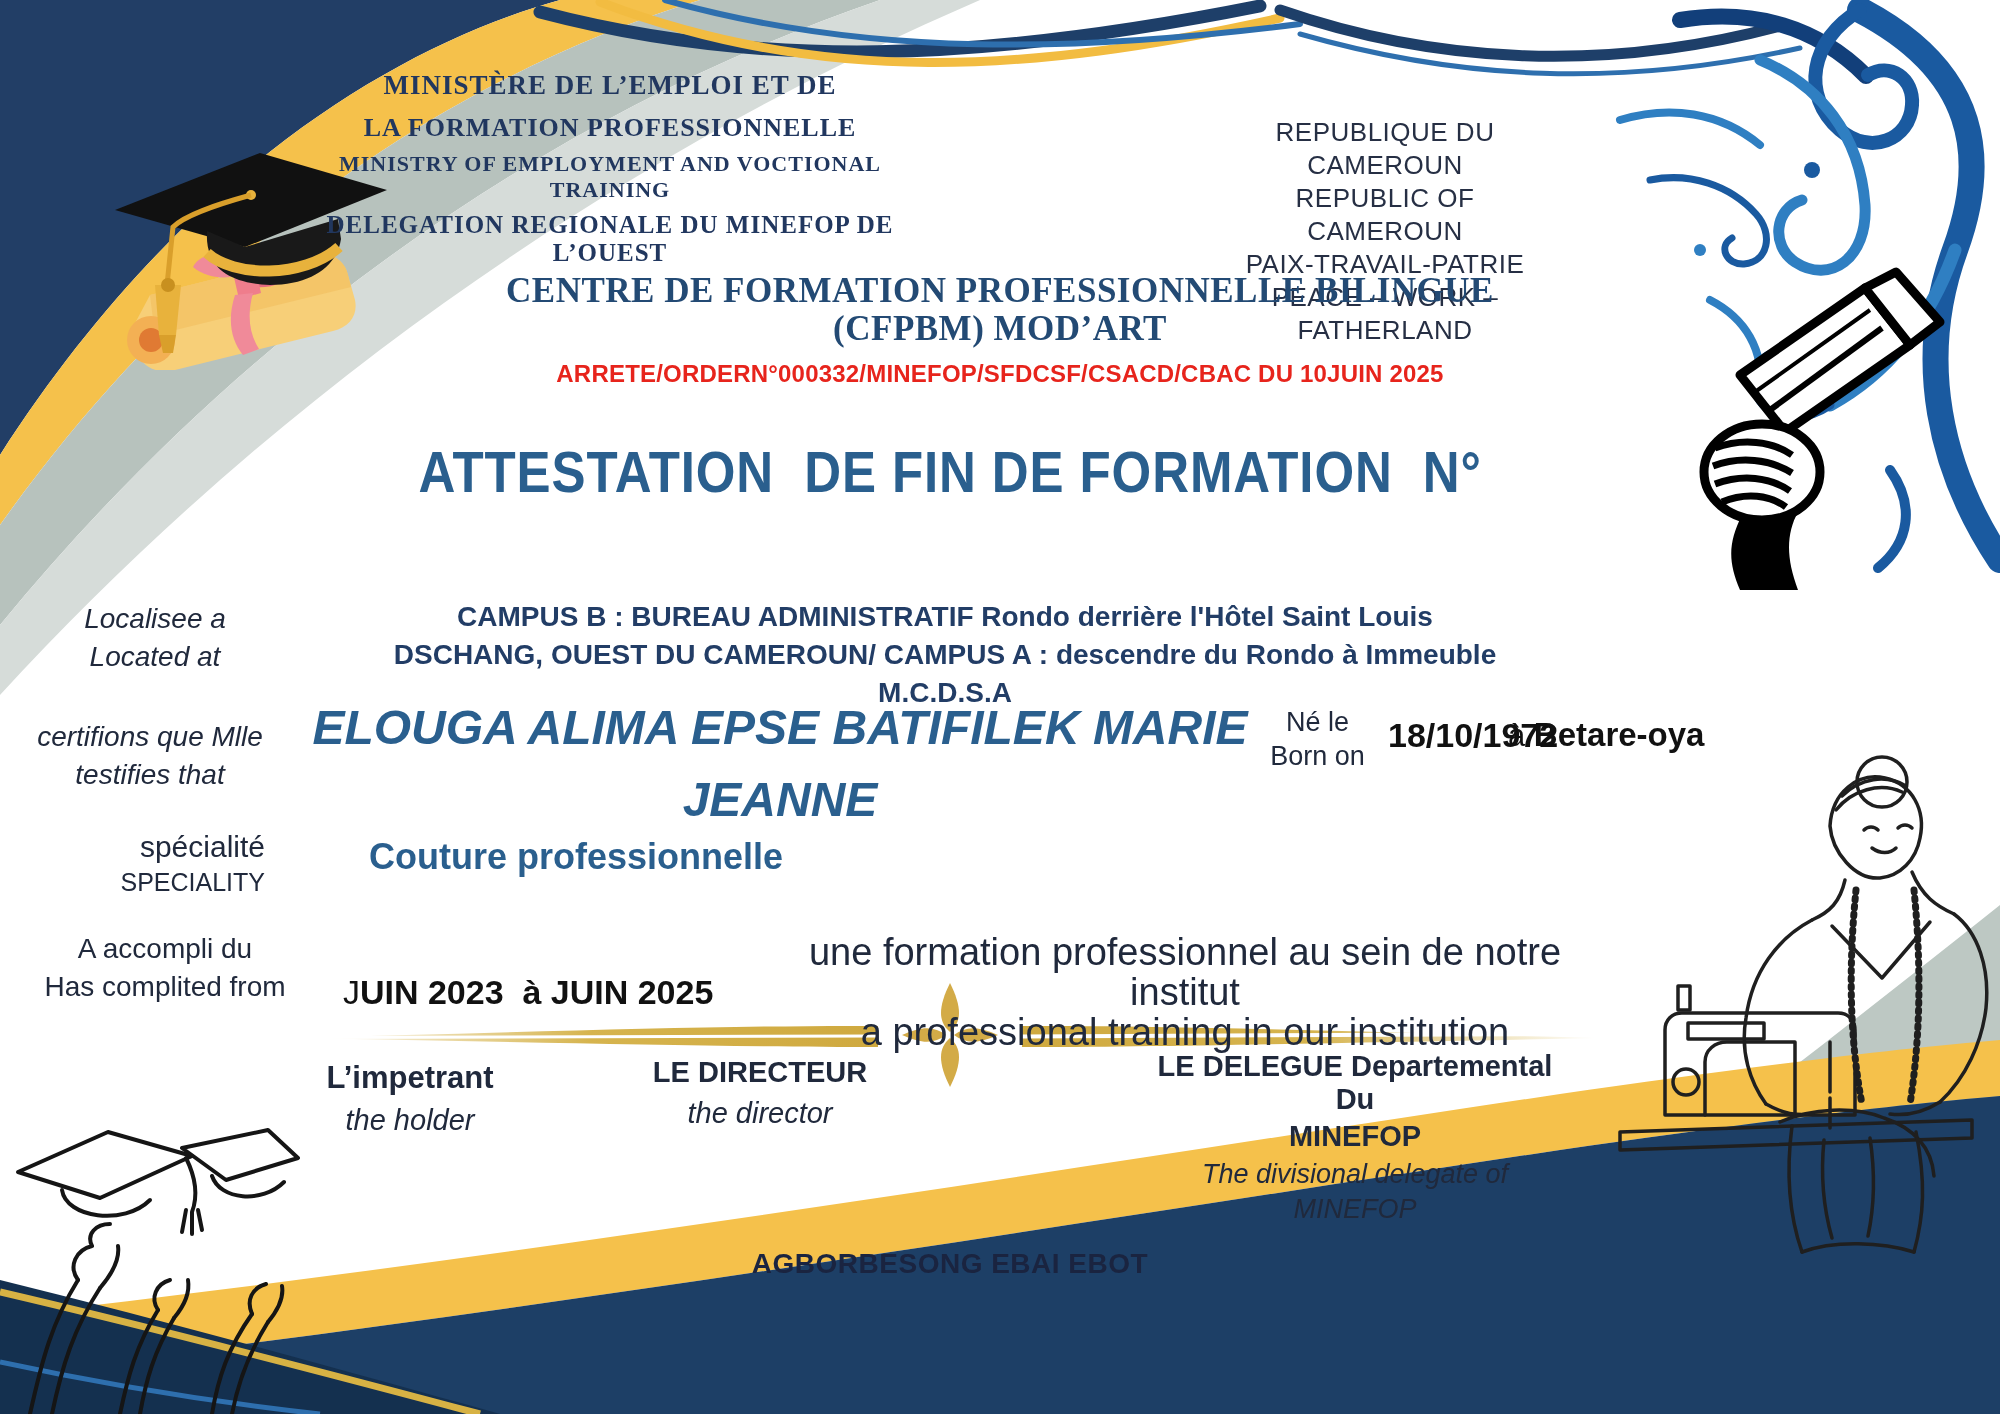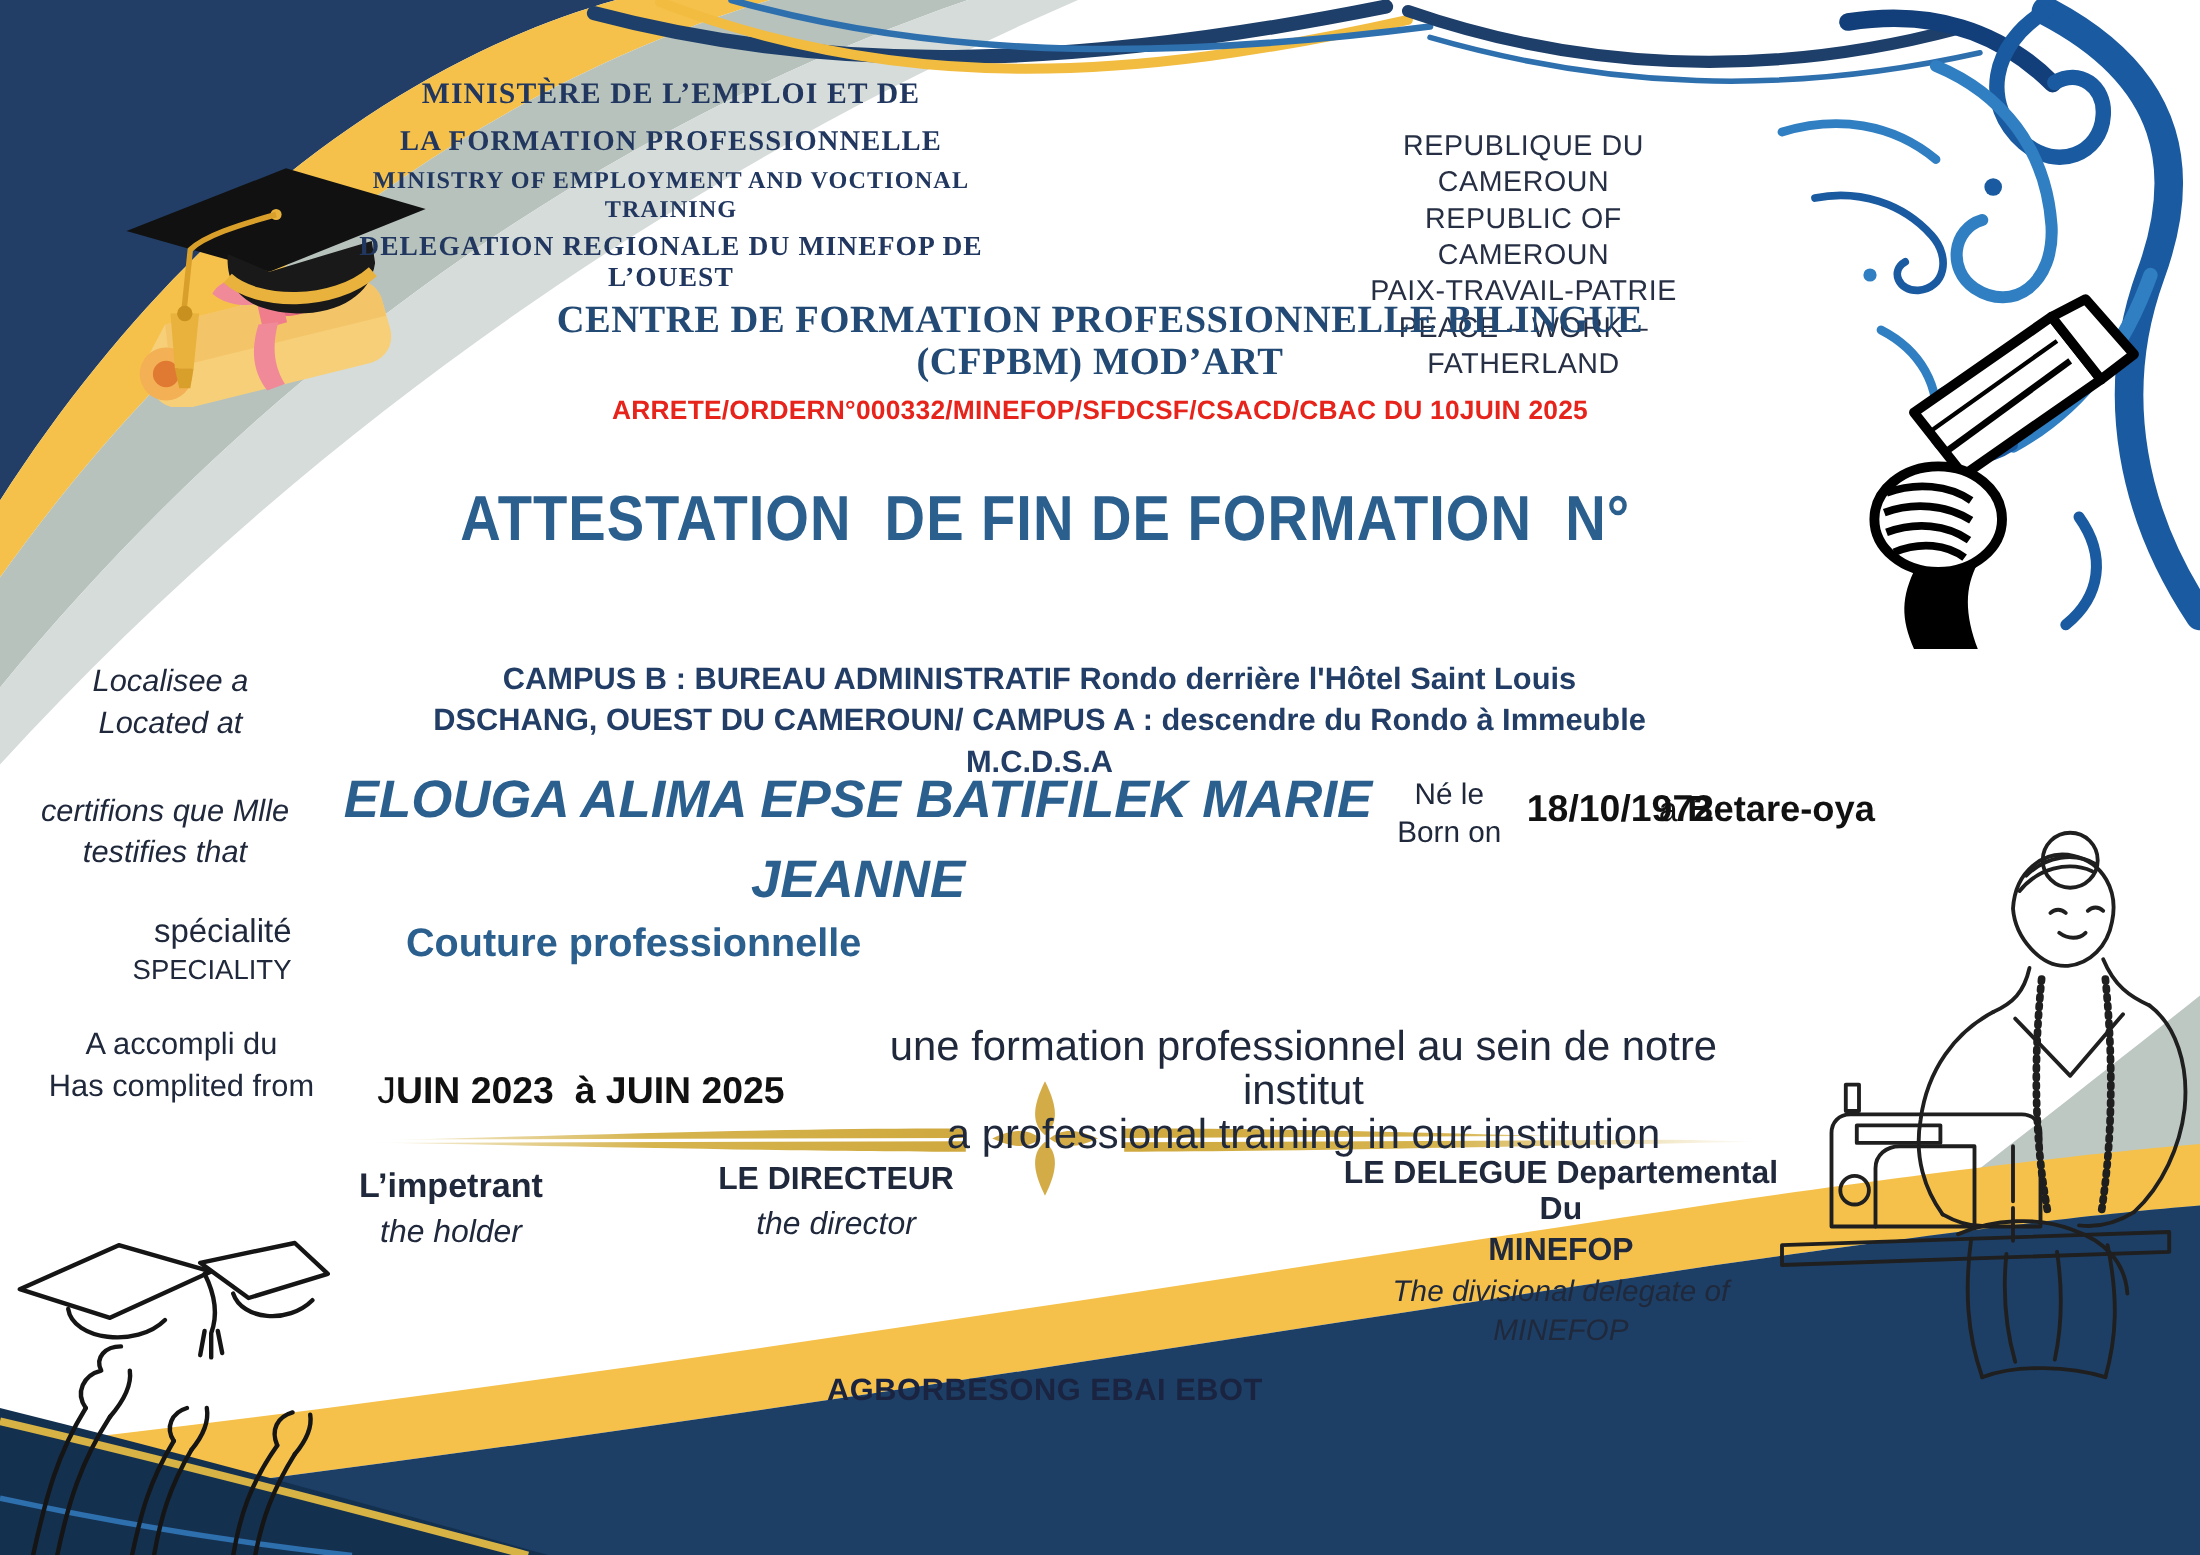--- a/index.html
+++ b/index.html
@@ -260,20 +260,20 @@
 <div class="abs z ctr" style="left:270px;top:1060px;width:280px;">
   <div class="blk-b" style="font-size:31px;">L’impetrant</div>
   <div class="ital" style="font-size:29px;margin-top:8px;">the holder</div>
 </div>
 
 <div class="abs z ctr" style="left:615px;top:1056px;width:290px;">
   <div class="blk-b" style="font-size:29px;">LE DIRECTEUR</div>
   <div class="ital" style="font-size:29px;margin-top:8px;">the director</div>
 </div>
 
-<div class="abs z ctr" style="left:1204px;top:1050px;width:430px;">
+<div class="abs z ctr" style="left:1140px;top:1050px;width:430px;">
   <div class="blk-b" style="font-size:29px;">LE DELEGUE Departemental Du</div>
   <div class="blk-b" style="font-size:29px;margin-top:4px;">MINEFOP</div>
   <div class="ital" style="font-size:27px;margin-top:6px;">The divisional delegate of</div>
   <div class="ital" style="font-size:27px;margin-top:4px;">MINEFOP</div>
 </div>
 
 <div class="abs z ctr navy-sign" style="left:600px;top:1248px;width:700px;">AGBORBESONG EBAI EBOT</div>
 
 </body></html>

